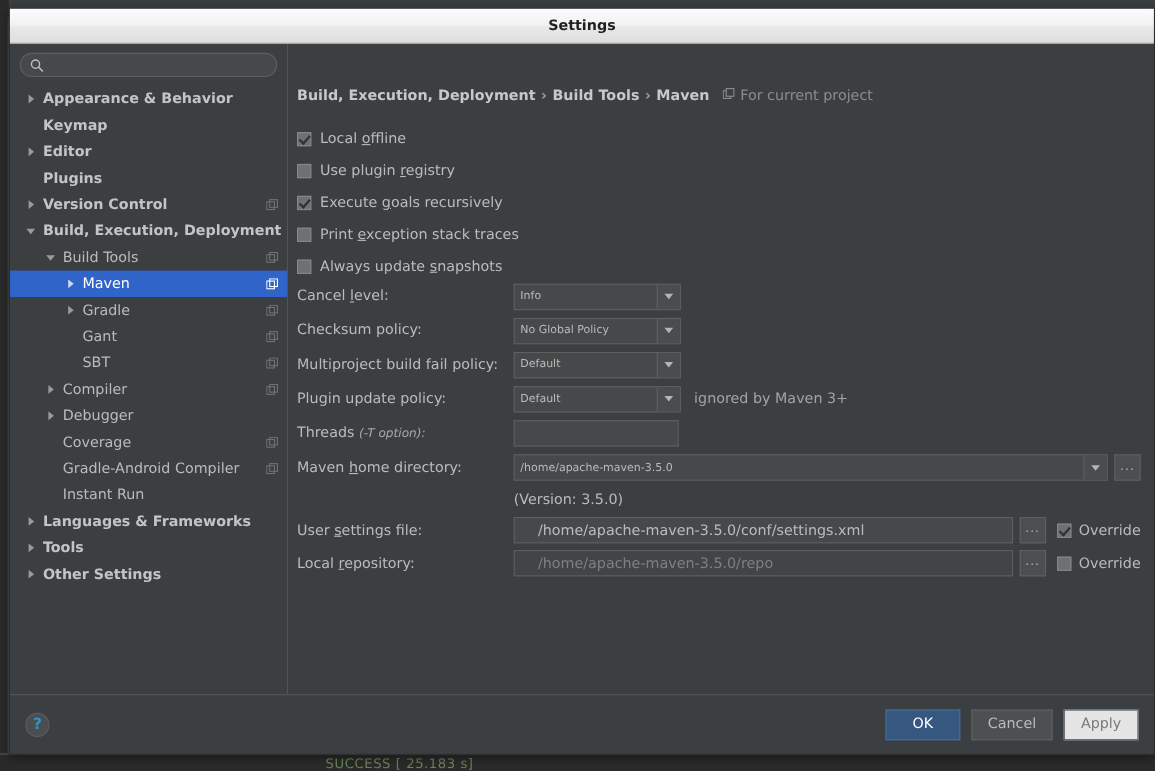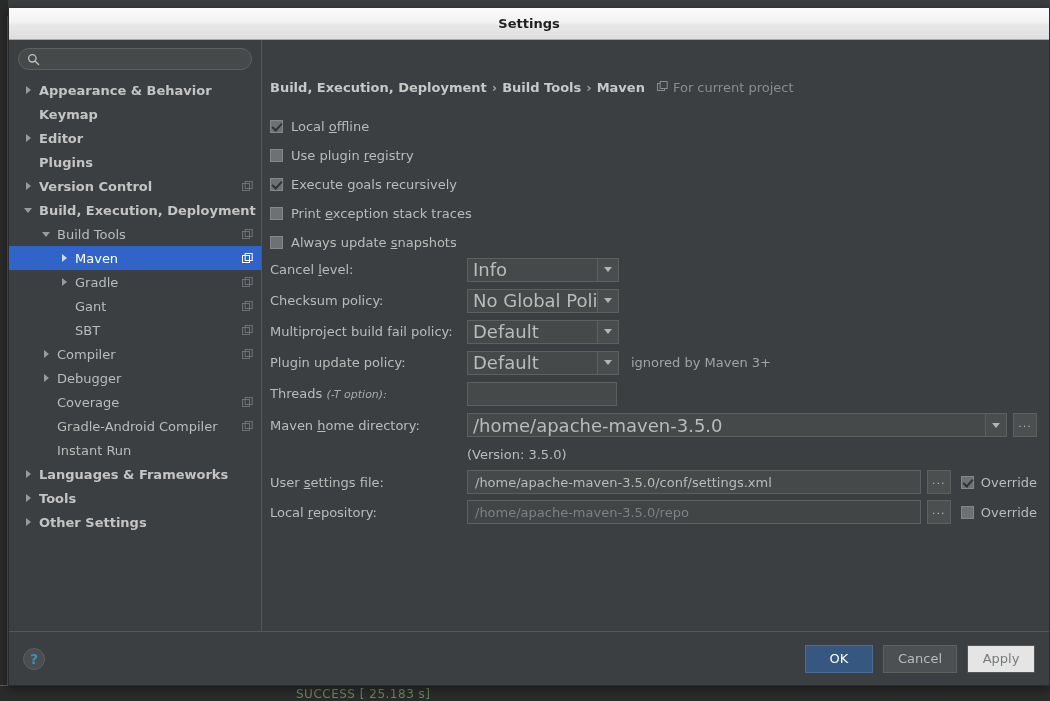--- a/index.html
+++ b/index.html
@@ -262,21 +262,21 @@
     align-items: stretch;
     border: 1px solid #5e6060;
     background: #45494a;
     width: 152px;
   }
   .combo .combo-text {
     flex: 1 1 auto;
     display: flex;
     align-items: center;
     padding-left: 5px;
-    font-size: 18px;
+    font-size: 10px;
     color: #bbbbbb;
     white-space: nowrap;
     overflow: hidden;
   }
   .combo .combo-arrow {
     width: 21px;
     flex: 0 0 21px;
     border-left: 1px solid #5e6060;
     display: flex;
     align-items: center;
@@ -296,21 +296,21 @@
     margin-left: 12px;
     white-space: nowrap;
   }
 
   .textfield {
     height: 24px;
     border: 1px solid #5e6060;
     background: #45494a;
     display: flex;
     align-items: center;
-    padding: 0 7px;
+    padding: 0 21px;
     font-size: 13px;
     color: #bbbbbb;
     white-space: nowrap;
     overflow: hidden;
   }
   .textfield.disabled { color: #7e8183; background: #42464700; background-color: #414546; }
   .textfield.narrow { width: 150px; }
 
   .combo.wide { width: 100%; }
   .browse-btn {

